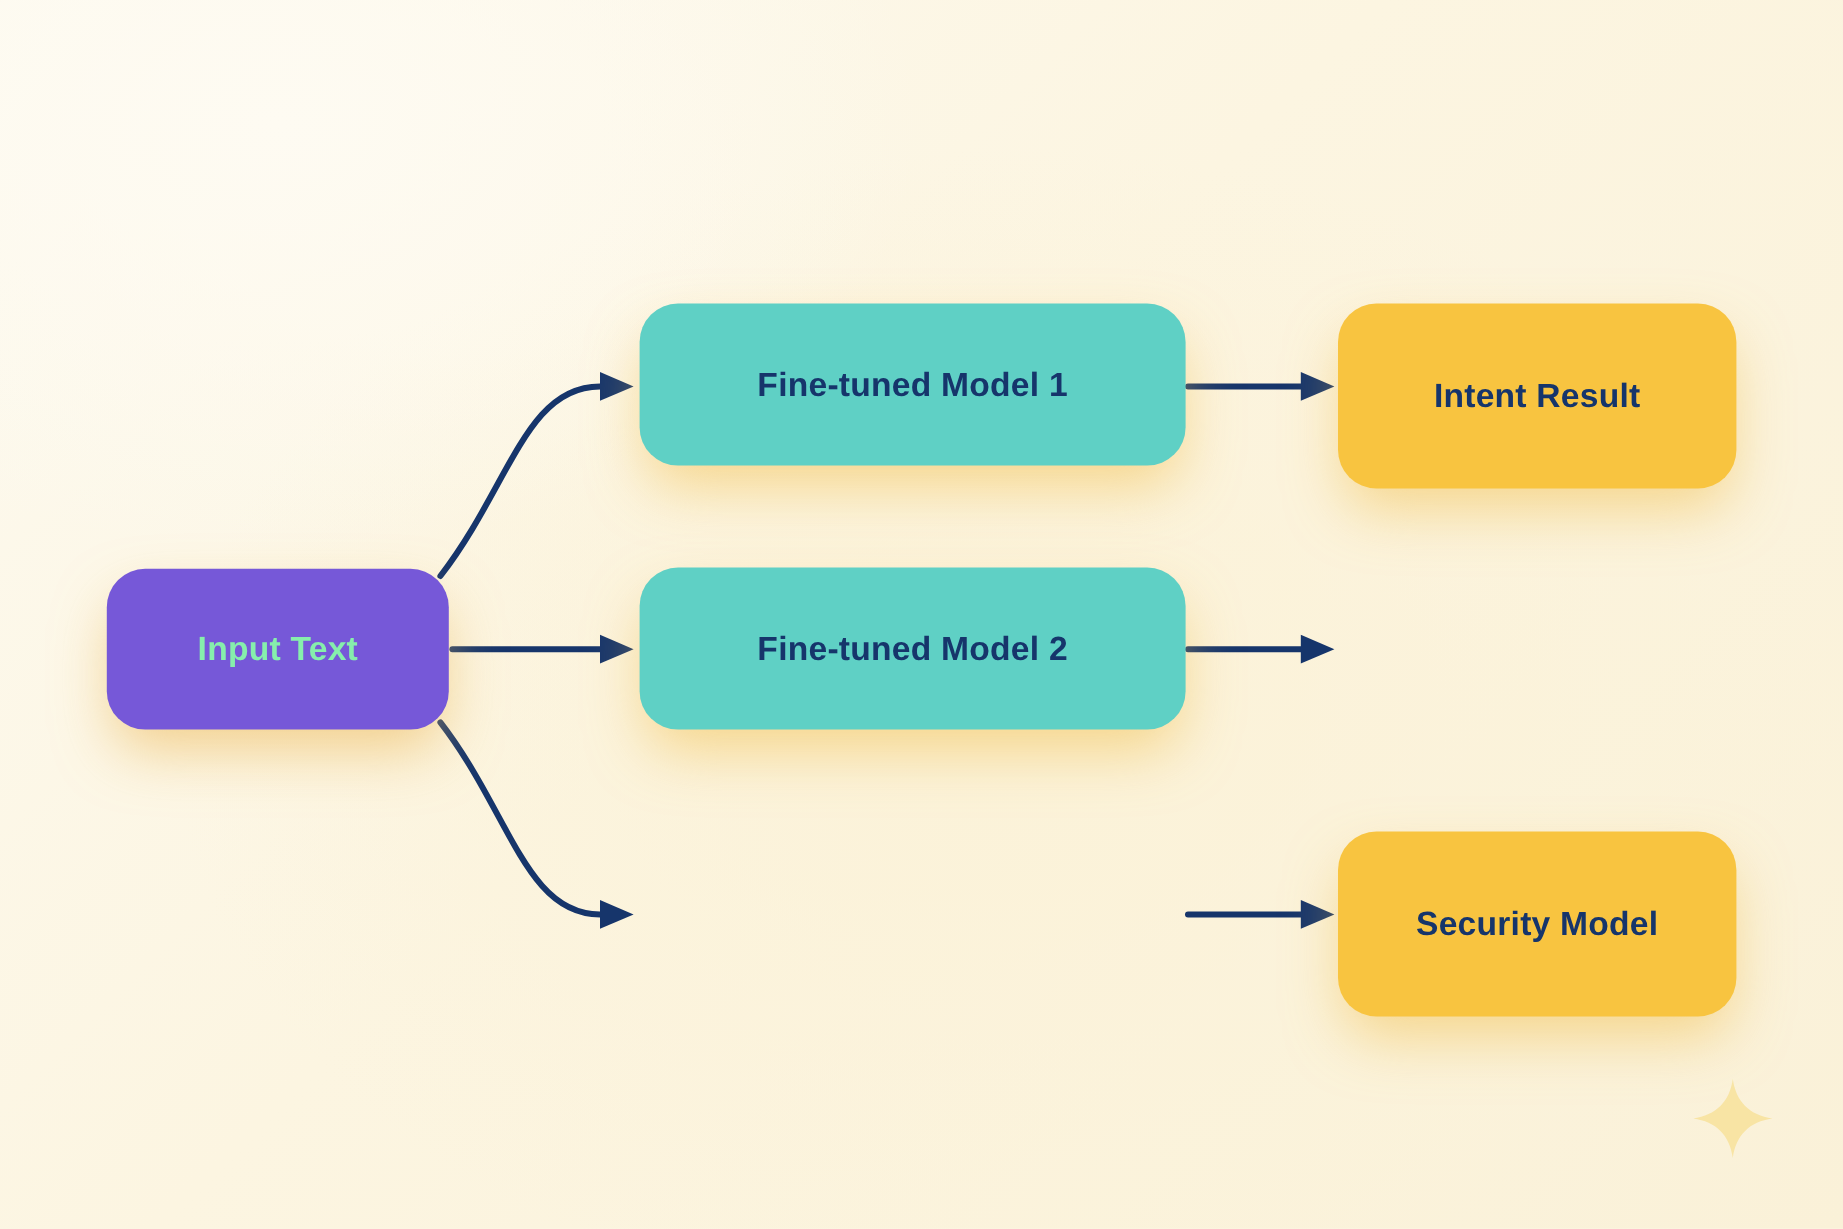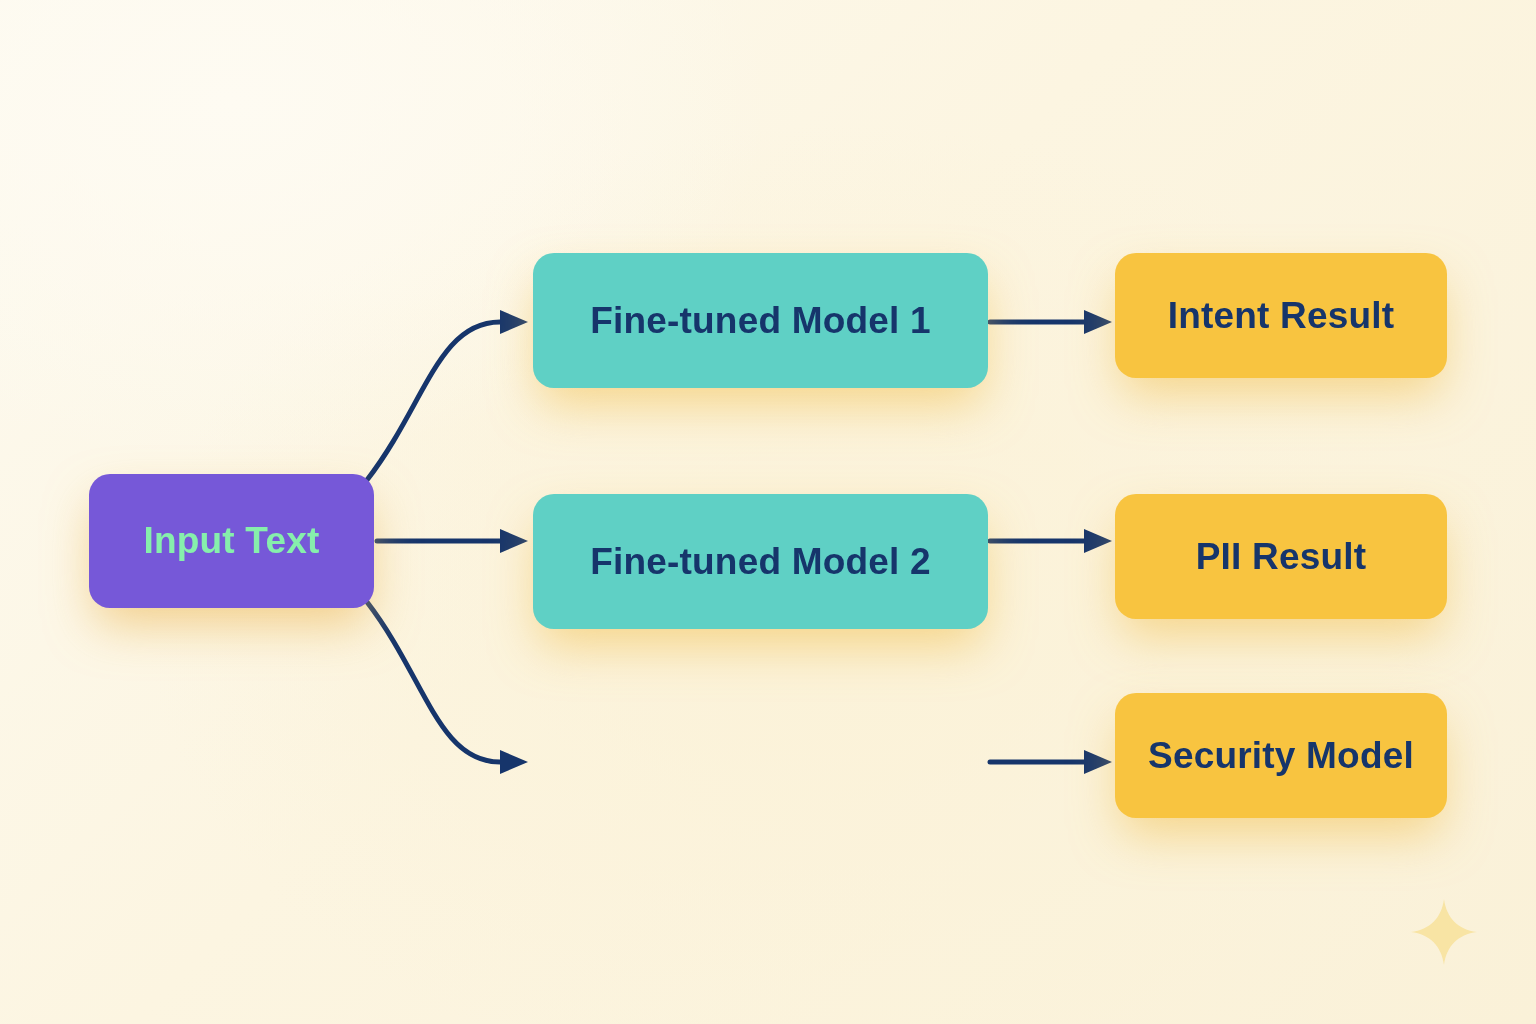--- a/index.html
+++ b/index.html
@@ -25,23 +25,23 @@
     height: 100%;
     pointer-events: none;
   }
   .node {
     position: absolute;
     display: flex;
     align-items: center;
     justify-content: center;
     text-align: center;
     font-weight: 700;
-    font-size: 37px;
+    font-size: 28px;
     letter-spacing: 0.2px;
-    border-radius: 21px;
+    border-radius: 32px;
     box-shadow: 0 22px 48px -6px rgba(241, 193, 84, 0.60);
   }
   .node-input {
     left: 89px;
     top: 474px;
     width: 285px;
     height: 134px;
     background: #7658D8;
     color: #86efac;
     box-shadow: 0 22px 48px -6px rgba(236, 186, 90, 0.65);
@@ -49,26 +49,26 @@
   .node-model {
     left: 533px;
     width: 455px;
     height: 135px;
     background: #5FD0C5;
     color: #16356B;
   }
   .node-result {
     left: 1115px;
     width: 332px;
-    height: 125px;
+    height: 154px;
     background: #F8C440;
     color: #16356B;
   }
   .row-1 { top: 253px; }
-  .row-2 { top: 494px; }
+  .row-2 { top: 473px; }
   .row-3 { top: 693px; }
   .sparkle {
     position: absolute;
     left: 1411px;
     top: 899px;
     width: 66px;
     height: 66px;
   }
 </style>
 </head>
@@ -110,23 +110,20 @@
   <div class="node node-model row-1">
     <span>Fine-tuned Model 1</span>
   </div>
   <div class="node node-model row-2">
     <span>Fine-tuned Model 2</span>
   </div>
 
   <div class="node node-result row-1">
     <span>Intent Result</span>
   </div>
-  <div class="node node-result row-2">
-    <span>PII Result</span>
-  </div>
   <div class="node node-result row-3">
     <span>Security Model</span>
   </div>
 
   <svg class="sparkle" viewBox="0 0 66 66" xmlns="http://www.w3.org/2000/svg">
     <path d="M33 0 C35.5 19 47 30.5 66 33 C47 35.5 35.5 47 33 66 C30.5 47 19 35.5 0 33 C19 30.5 30.5 19 33 0 Z" fill="#F8E4A4"></path>
   </svg>
 
 </div>
 

